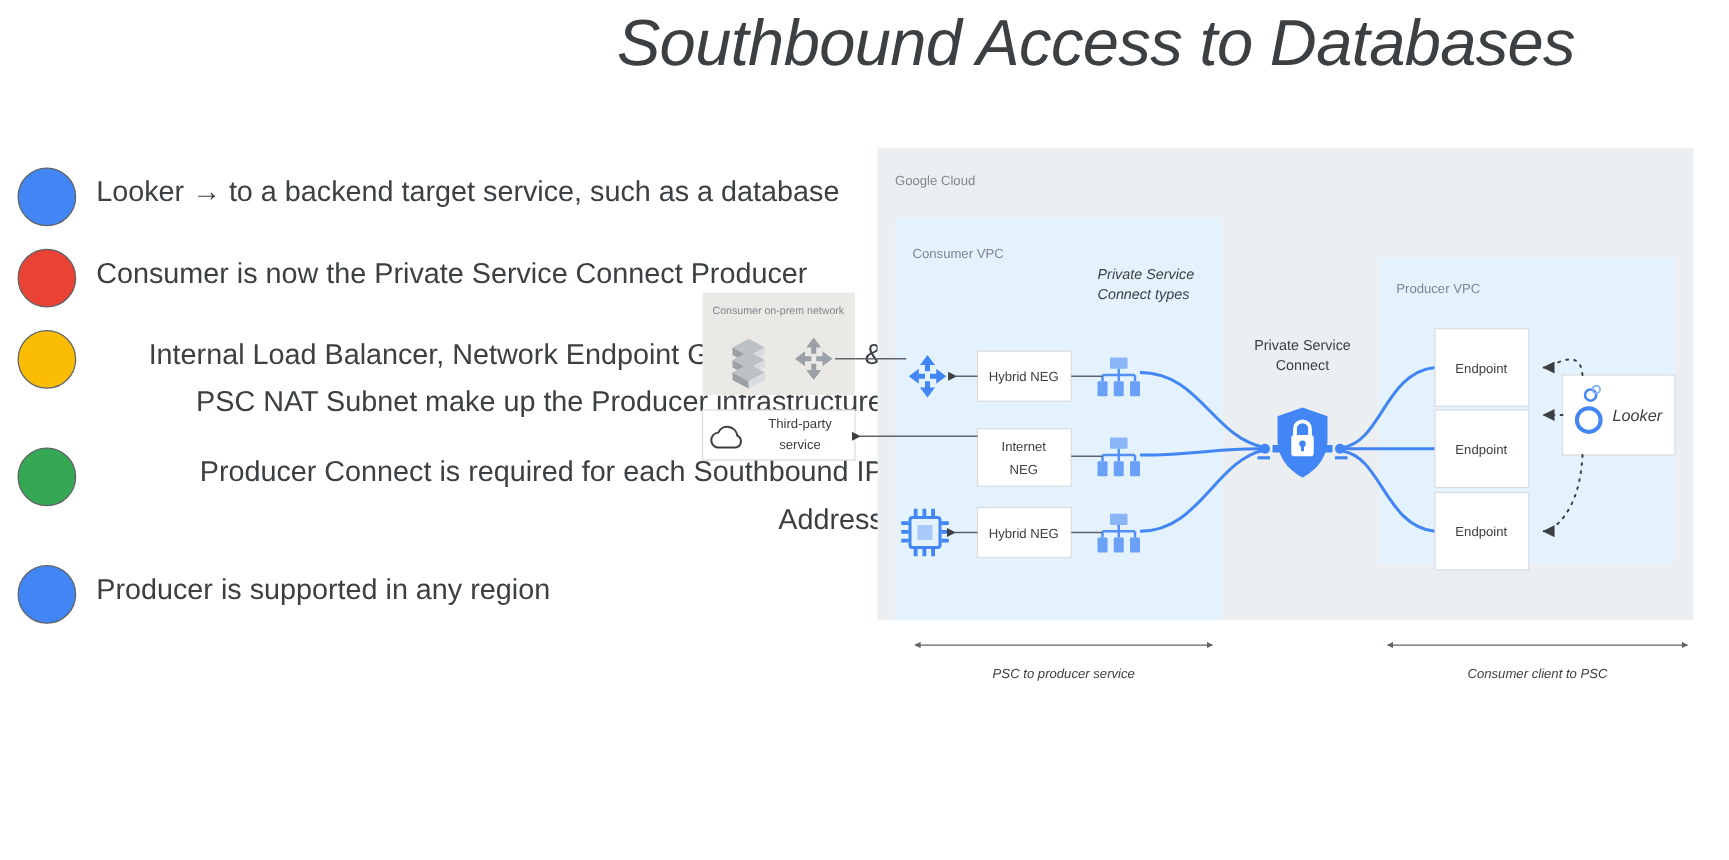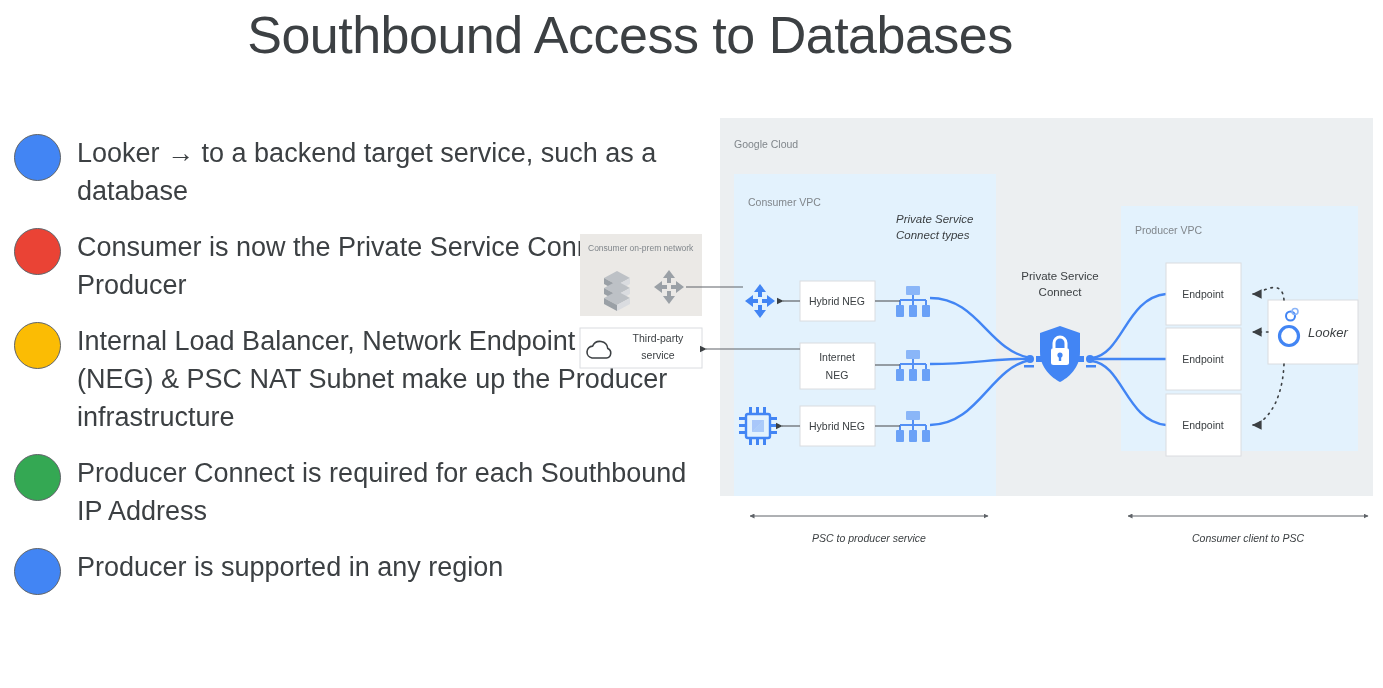--- a/index.html
+++ b/index.html
@@ -15,26 +15,27 @@
     font-family: "Liberation Sans", sans-serif;
     color: #3c4043;
   }
 
   
   .slide-title {
     position: absolute;
     left: 0;
     top: 4px;
     width: 1260px;
-    text-align: center;
+    text-align: right;
     font-size: 52px;
     font-weight: 400;
     color: #3c4043;
     letter-spacing: -0.5px;
     line-height: 62px;
+    font-style: italic;
   }
 
   
   .bullet-list {
     position: absolute;
     left: 14px;
     top: 130px;
     width: 700px;
   }
   .bullet-row {
@@ -46,32 +47,33 @@
     flex: 0 0 auto;
     width: 47px;
     height: 47px;
     border-radius: 50%;
     border: 1px solid #5f6368;
     box-sizing: border-box;
     margin-top: 4px;
   }
   .bullet-text {
     margin-left: 16px;
-    font-size: 27px;
+    font-size: 23px;
     line-height: 38px;
     color: #3c4043;
     font-weight: 400;
     padding-top: 4px;
     max-width: 630px;
+    text-align: right;
   }
 
   
   .diagram {
     position: absolute;
-    left: 578px;
+    left: 560px;
     top: 118px;
     width: 795px;
     height: 448px;
   }
   .diagram svg { display: block; }
 
   .gc-panel { fill: #eceff1; }
   .vpc-panel { fill: #e3f2fd; }
   .onprem-panel { fill: #ebe9e6; }
   .wbox {

